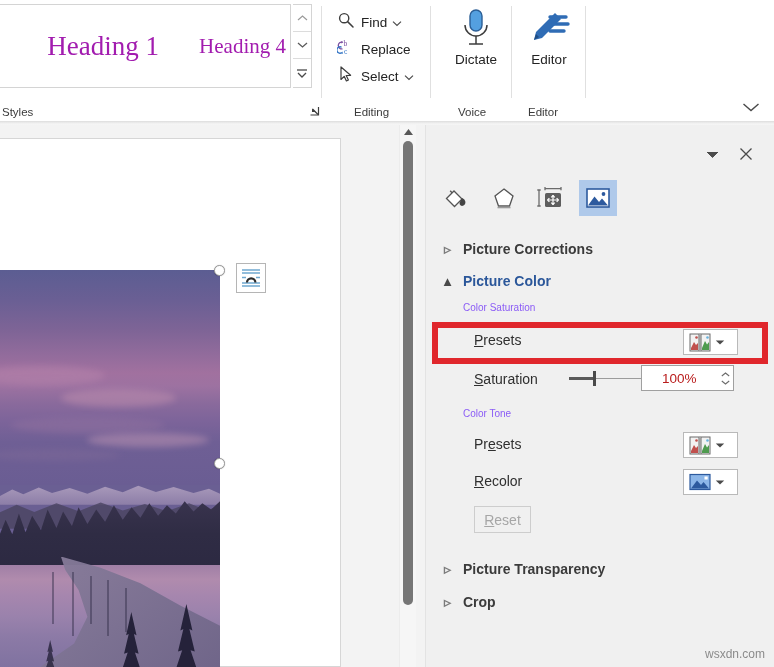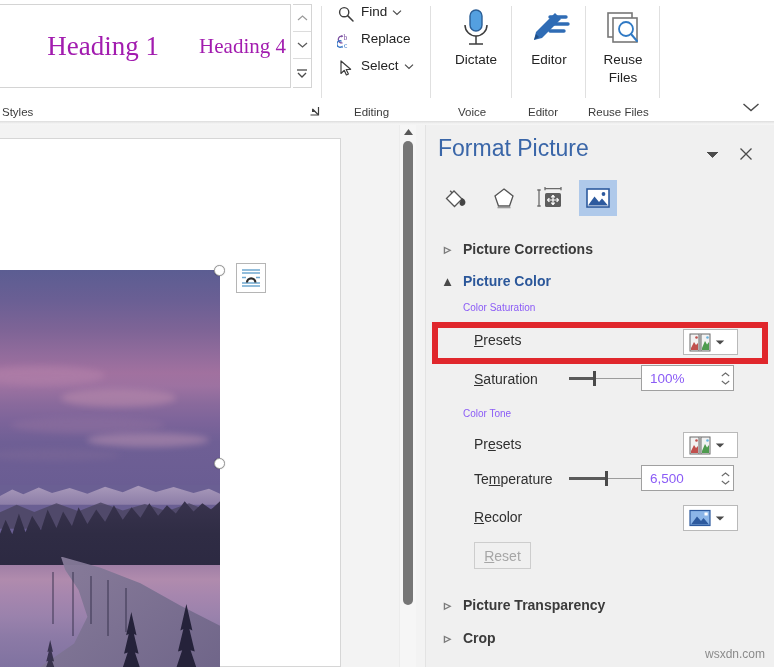--- a/index.html
+++ b/index.html
@@ -55,21 +55,21 @@
     font-family:"Liberation Sans",sans-serif;
     margin-top:40px;
   }
   .dialog-launcher{
     position:absolute;bottom:4px;width:14px;height:14px;color:#444;
   }
 
   
   .grp-editing{position:absolute;left:332px;top:0;width:98px;height:122px;}
   .edit-item{
-    position:absolute;left:4px;height:26px;display:flex;align-items:flex-start;gap:5px;
+    position:absolute;left:4px;height:26px;display:flex;align-items:flex-end;gap:5px;
     font-size:13.5px;color:#232323;
   }
   .edit-item .ico{width:20px;height:20px;display:flex;align-items:center;justify-content:center;}
   .chev{display:inline-block;color:#464646;}
 
   
   .grp-big{position:absolute;top:0;height:122px;}
   .big-btn{
     position:absolute;top:4px;display:flex;flex-direction:column;align-items:center;
     gap:2px;width:100%;
@@ -215,21 +215,21 @@
   .row-label u{text-decoration:underline;}
 
   .gal-btn{
     position:absolute;height:26px;background:#ffffff;border:1px solid #b9b9b9;
     box-sizing:border-box;display:flex;align-items:center;gap:4px;padding:0 5px;
   }
   .spin{
     position:absolute;height:26px;width:93px;background:#ffffff;border:1px solid #a0a0a0;
     box-sizing:border-box;display:flex;align-items:center;
   }
-  .spin .val{flex:1;padding-left:8px;font-size:13.5px;color:#8b5cf6;}
+  .spin .val{flex:1;padding-left:20px;font-size:13.5px;color:#b91c1c;}
   .spin .arrows{
     width:16px;height:100%;display:flex;flex-direction:column;
     align-items:center;justify-content:center;gap:3px;color:#6b6b6b;
   }
   .slider{position:absolute;height:26px;}
   .slider .track{position:absolute;left:0;top:12px;width:100%;height:1px;background:#9c9c9c;}
   .slider .filled{position:absolute;left:0;top:11px;height:3px;background:#5a5a5a;}
   .slider .thumb{position:absolute;top:5px;width:3px;height:15px;background:#4a4a4a;}
 
   .reset-btn{
@@ -369,36 +369,20 @@
             <path d="M6 34 L11 31 L8 28 Z" fill="#1f4e85"></path>
             <path d="M22 11 H38 M25 18 H40 M22 25 H36" stroke="#2f6cb5" stroke-width="3.4" stroke-linecap="round"></path>
           </svg>
         </span>
         <span class="blabel">Editor</span>
       </div>
       <div class="grp-label" style="left:16px;">Editor</div>
       <div class="grp-divider" style="left:73px;"></div>
     </div>
 
-    <div class="grp-big grp-reuse" style="left:586px;width:74px;">
-      <div class="big-btn">
-        <span class="bico">
-          <svg width="40" height="42" viewBox="0 0 40 42">
-            <rect x="5" y="5" width="24" height="24" fill="#ffffff" stroke="#777" stroke-width="1.6"></rect>
-            <rect x="10" y="10" width="24" height="24" fill="#ffffff" stroke="#777" stroke-width="1.6"></rect>
-            <circle cx="23" cy="21" r="7" fill="none" stroke="#2f79c4" stroke-width="1.8"></circle>
-            <path d="M28 26 L34 33" stroke="#2f79c4" stroke-width="2" stroke-linecap="round"></path>
-          </svg>
-        </span>
-        <span class="blabel">Reuse</span>
-        <span class="blabel">Files</span>
-      </div>
-      <div class="grp-label" style="left:2px;">Reuse Files</div>
-      <div class="grp-divider" style="left:73px;"></div>
-    </div>
 
     <div class="collapse-ribbon">
       <svg width="18" height="11" viewBox="0 0 18 11">
         <path d="M1.5 2 L9 8.6 L16.5 2" fill="none" stroke="#4a4a4a" stroke-width="1.4"></path>
       </svg>
     </div>
   </div>
   <div class="ribbon-bottom-line"></div>
   <div class="ribbon-shadow"></div>
 
@@ -448,21 +432,20 @@
       <svg width="11" height="8" viewBox="0 0 11 8">
         <path d="M5.5 1 L10 7 L1 7 Z" fill="#585858"></path>
       </svg>
     </div>
     <div class="vs-thumb"></div>
   </div>
   <div class="doc-right-edge"></div>
 
   <div class="pane">
 
-    <div class="pane-title">Format Picture</div>
 
     <div class="pane-menu">
       <svg width="13" height="9" viewBox="0 0 13 9">
         <path d="M1 2 L6.5 7.4 L12 2" fill="#4b4b4b" stroke="#4b4b4b" stroke-width="1"></path>
       </svg>
     </div>
     <div class="pane-close">
       <svg width="14" height="14" viewBox="0 0 14 14">
         <path d="M1.5 1.5 L12.5 12.5 M12.5 1.5 L1.5 12.5" stroke="#4b4b4b" stroke-width="1.3"></path>
       </svg>
@@ -574,41 +557,20 @@
             <path d="M13 15 L16 8 L18 11.5 L20 9 V17 H13 Z" fill="#4f9b4f"></path>
             <circle cx="18.5" cy="4.5" r="1.3" fill="#69b3dd"></circle>
             <path d="M11 0 V19" stroke="#8a8a8a" stroke-width="1"></path>
           </svg>
           <svg width="10" height="7" viewBox="0 0 10 7">
             <path d="M0.8 1.5 L5 5.6 L9.2 1.5" fill="#4a4a4a"></path>
           </svg>
         </div>
       </div>
 
-      <div class="row" style="height:36px;">
-        <div class="row-label" style="top:8px;">
-          <span>Te</span><u>m</u><span>perature</span>
-        </div>
-        <div class="slider" style="left:143px;top:3px;width:72px;">
-          <div class="track"></div>
-          <div class="filled" style="width:50%;"></div>
-          <div class="thumb" style="left:50%;"></div>
-        </div>
-        <div class="spin" style="left:215px;top:2px;">
-          <span class="val">6,500</span>
-          <span class="arrows">
-            <svg width="9" height="5" viewBox="0 0 9 5">
-                <path d="M0.8 4 L4.5 1 L8.2 4" fill="none" stroke="#6b6b6b" stroke-width="1.1"></path>
-              </svg>
-            <svg width="9" height="5" viewBox="0 0 9 5">
-                <path d="M0.8 1 L4.5 4 L8.2 1" fill="none" stroke="#6b6b6b" stroke-width="1.1"></path>
-              </svg>
-          </span>
-        </div>
-      </div>
 
       <div class="row" style="height:40px;">
         <div class="row-label" style="top:10px;">
           <u>R</u><span>ecolor</span>
         </div>
         <div class="gal-btn" style="left:257px;top:6px;width:55px;">
           <svg width="22" height="18" viewBox="0 0 22 18">
             <rect x="1" y="1.5" width="20" height="15" fill="#8cb6e8" stroke="#2d5a9e" stroke-width="1.2"></rect>
             <rect x="15.5" y="3.5" width="3.2" height="3" fill="#ffffff"></rect>
             <path d="M2 15.5 L8 7.5 L12 12 L14.5 9 L20 15.5 Z" fill="#2d5a9e"></path>

